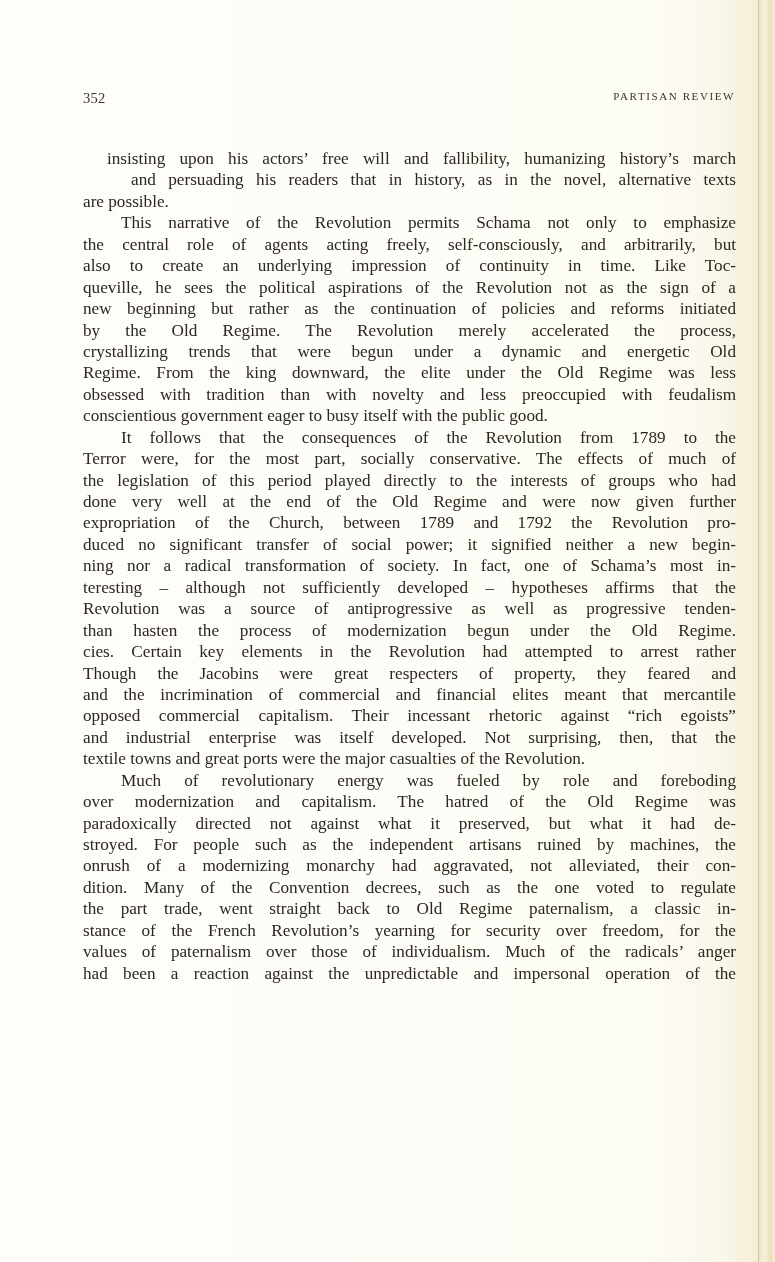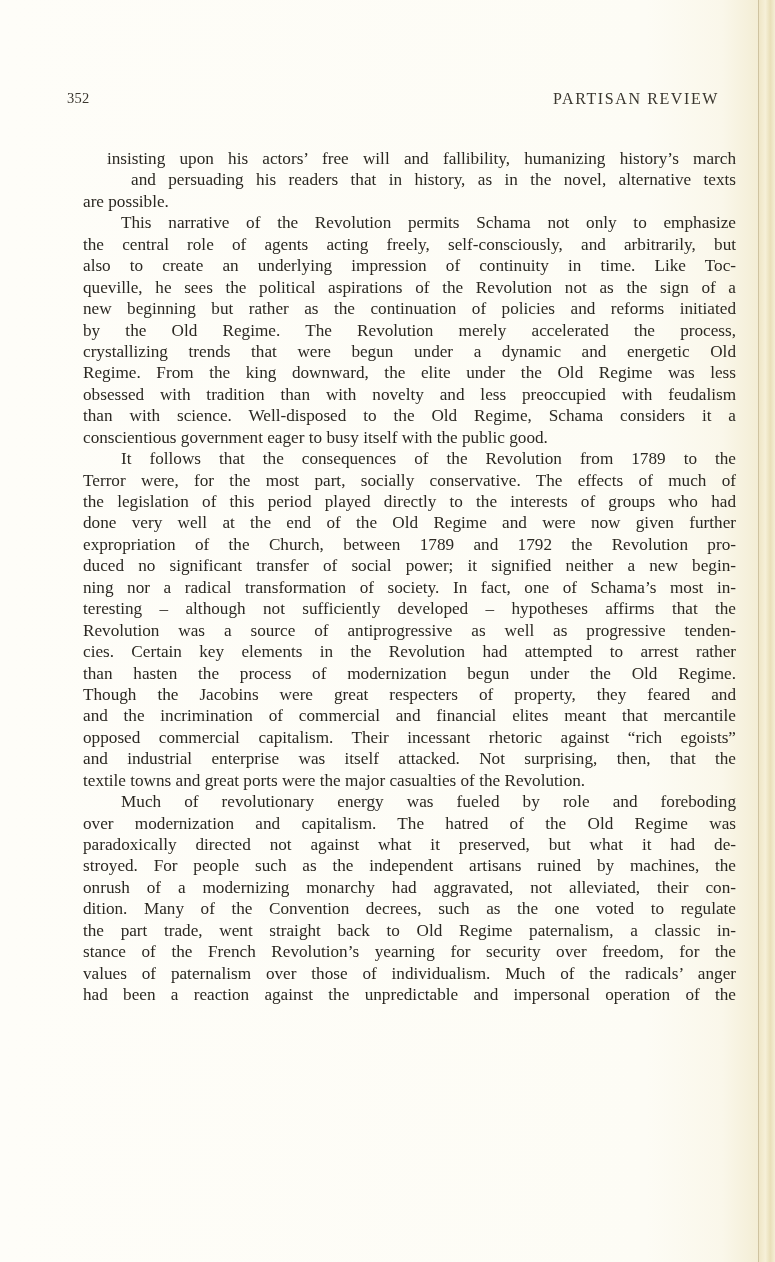--- a/index.html
+++ b/index.html
@@ -13,25 +13,25 @@
   .page {
     position:absolute; left:0; top:0; width:760px; height:1262px;
     background:linear-gradient(90deg,#fefdf8 0%,#fdfcf5 85%,#faf7ea 95%,#f3edd4 100%);
   }
   .binding {
     position:absolute; right:0; top:0; width:16px; height:1262px;
     background:linear-gradient(90deg,#efe6c6 0%,#f6f0d8 40%,#e9dfb9 70%,#f4eed5 100%);
     border-left:1px solid #cfc3a0;
   }
   .running-head {
-    position:absolute; top:90px; left:67px; width:652px; height:20px;
+    position:absolute; top:90px; left:83px; width:652px; height:20px;
     font-size:14.5px; letter-spacing:0.3px;
   }
   .page-number { position:absolute; left:0; top:0; color:#3a362e; }
-  .journal-title { position:absolute; right:0; top:0; letter-spacing:1.6px; font-size:16px; color:#3a362e; }
+  .journal-title { position:absolute; right:0; top:0; letter-spacing:1.6px; font-size:11px; color:#3a362e; }
   .body-text {
     position:absolute; top:148px; left:83px; width:653px;
   }
   .line {
     height:21.45px; line-height:21.45px; font-size:17.2px;
     white-space:nowrap; text-align:justify; text-align-last:justify;
     overflow:visible;
   }
   .line.last { text-align-last:left; }
   .line.indent { padding-left:38px; }
@@ -50,37 +50,36 @@
       <div class="line last">are possible.</div>
       <div class="line indent" style="white-space: nowrap;"><span style="white-space: nowrap; word-spacing: 0px;">This narrative of the Revolution permits Schama not only to emphasize</span></div>
       <div class="line" style="white-space: nowrap;"><span style="white-space: nowrap; word-spacing: 0px;">the central role of agents acting freely, self-consciously, and arbitrarily, but</span></div>
       <div class="line" style="white-space: nowrap;"><span style="white-space: nowrap; word-spacing: 0px;">also to create an underlying impression of continuity in time. Like Toc-</span></div>
       <div class="line" style="white-space: nowrap;"><span style="white-space: nowrap; word-spacing: 0px;">queville, he sees the political aspirations of the Revolution not as the sign of a</span></div>
       <div class="line" style="white-space: nowrap;"><span style="white-space: nowrap; word-spacing: 0px;">new beginning but rather as the continuation of policies and reforms initiated</span></div>
       <div class="line" style="white-space: nowrap;"><span style="white-space: nowrap; word-spacing: 0px;">by the Old Regime. The Revolution merely accelerated the process,</span></div>
       <div class="line" style="white-space: nowrap;"><span style="white-space: nowrap; word-spacing: 0px;">crystallizing trends that were begun under a dynamic and energetic Old</span></div>
       <div class="line" style="white-space: nowrap;"><span style="white-space: nowrap; word-spacing: 0px;">Regime. From the king downward, the elite under the Old Regime was less</span></div>
       <div class="line" style="white-space: nowrap;"><span style="white-space: nowrap; word-spacing: 0px;">obsessed with tradition than with novelty and less preoccupied with feudalism</span></div>
-      <div class="line" style="white-space: nowrap;"><span style="white-space: nowrap; word-spacing: 0px;">than with science. Well-disposed to the Old Regime, Schama considers it a</span></div>
       <div class="line last">conscientious government eager to busy itself with the public good.</div>
       <div class="line indent" style="white-space: nowrap;"><span style="white-space: nowrap; word-spacing: 0px;">It follows that the consequences of the Revolution from 1789 to the</span></div>
       <div class="line" style="white-space: nowrap;"><span style="white-space: nowrap; word-spacing: 0px;">Terror were, for the most part, socially conservative. The effects of much of</span></div>
       <div class="line" style="white-space: nowrap;"><span style="white-space: nowrap; word-spacing: 0px;">the legislation of this period played directly to the interests of groups who had</span></div>
       <div class="line" style="white-space: nowrap;"><span style="white-space: nowrap; word-spacing: 0px;">done very well at the end of the Old Regime and were now given further</span></div>
       <div class="line" style="white-space: nowrap;"><span style="white-space: nowrap; word-spacing: 0px;">expropriation of the Church, between 1789 and 1792 the Revolution pro-</span></div>
       <div class="line" style="white-space: nowrap;"><span style="white-space: nowrap; word-spacing: 0px;">duced no significant transfer of social power; it signified neither a new begin-</span></div>
       <div class="line" style="white-space: nowrap;"><span style="white-space: nowrap; word-spacing: 0px;">ning nor a radical transformation of society. In fact, one of Schama’s most in-</span></div>
       <div class="line" style="white-space: nowrap;"><span style="white-space: nowrap; word-spacing: 0px;">teresting – although not sufficiently developed – hypotheses affirms that the</span></div>
       <div class="line" style="white-space: nowrap;"><span style="white-space: nowrap; word-spacing: 0px;">Revolution was a source of antiprogressive as well as progressive tenden-</span></div>
+      <div class="line" style="white-space: nowrap;"><span style="white-space: nowrap; word-spacing: 0px;">than hasten the process of modernization begun under the Old Regime.</span></div>
       <div class="line" style="white-space: nowrap;"><span style="white-space: nowrap; word-spacing: 0px;">cies. Certain key elements in the Revolution had attempted to arrest rather</span></div>
-      <div class="line" style="white-space: nowrap;"><span style="white-space: nowrap; word-spacing: 0px;">than hasten the process of modernization begun under the Old Regime.</span></div>
       <div class="line" style="white-space: nowrap;"><span style="white-space: nowrap; word-spacing: 0px;">Though the Jacobins were great respecters of property, they feared and</span></div>
       <div class="line" style="white-space: nowrap;"><span style="white-space: nowrap; word-spacing: 0px;">and the incrimination of commercial and financial elites meant that mercantile</span></div>
       <div class="line" style="white-space: nowrap;"><span style="white-space: nowrap; word-spacing: 0px;">opposed commercial capitalism. Their incessant rhetoric against “rich egoists”</span></div>
-      <div class="line" style="white-space: nowrap;"><span style="white-space: nowrap; word-spacing: 0px;">and industrial enterprise was itself attacked. Not surprising, then, that the</span></div>
+      <div class="line" style="white-space: nowrap;"><span style="white-space: nowrap; word-spacing: 0px;">and industrial enterprise was itself developed. Not surprising, then, that the</span></div>
       <div class="line last">textile towns and great ports were the major casualties of the Revolution.</div>
       <div class="line indent" style="white-space: nowrap;"><span style="white-space: nowrap; word-spacing: 0px;">Much of revolutionary energy was fueled by role and foreboding</span></div>
       <div class="line" style="white-space: nowrap;"><span style="white-space: nowrap; word-spacing: 0px;">over modernization and capitalism. The hatred of the Old Regime was</span></div>
       <div class="line" style="white-space: nowrap;"><span style="white-space: nowrap; word-spacing: 0px;">paradoxically directed not against what it preserved, but what it had de-</span></div>
       <div class="line" style="white-space: nowrap;"><span style="white-space: nowrap; word-spacing: 0px;">stroyed. For people such as the independent artisans ruined by machines, the</span></div>
       <div class="line" style="white-space: nowrap;"><span style="white-space: nowrap; word-spacing: 0px;">onrush of a modernizing monarchy had aggravated, not alleviated, their con-</span></div>
       <div class="line" style="white-space: nowrap;"><span style="white-space: nowrap; word-spacing: 0px;">dition. Many of the Convention decrees, such as the one voted to regulate</span></div>
       <div class="line" style="white-space: nowrap;"><span style="white-space: nowrap; word-spacing: 0px;">the part trade, went straight back to Old Regime paternalism, a classic in-</span></div>
       <div class="line" style="white-space: nowrap;"><span style="white-space: nowrap; word-spacing: 0px;">stance of the French Revolution’s yearning for security over freedom, for the</span></div>
       <div class="line" style="white-space: nowrap;"><span style="white-space: nowrap; word-spacing: 0px;">values of paternalism over those of individualism. Much of the radicals’ anger</span></div>

